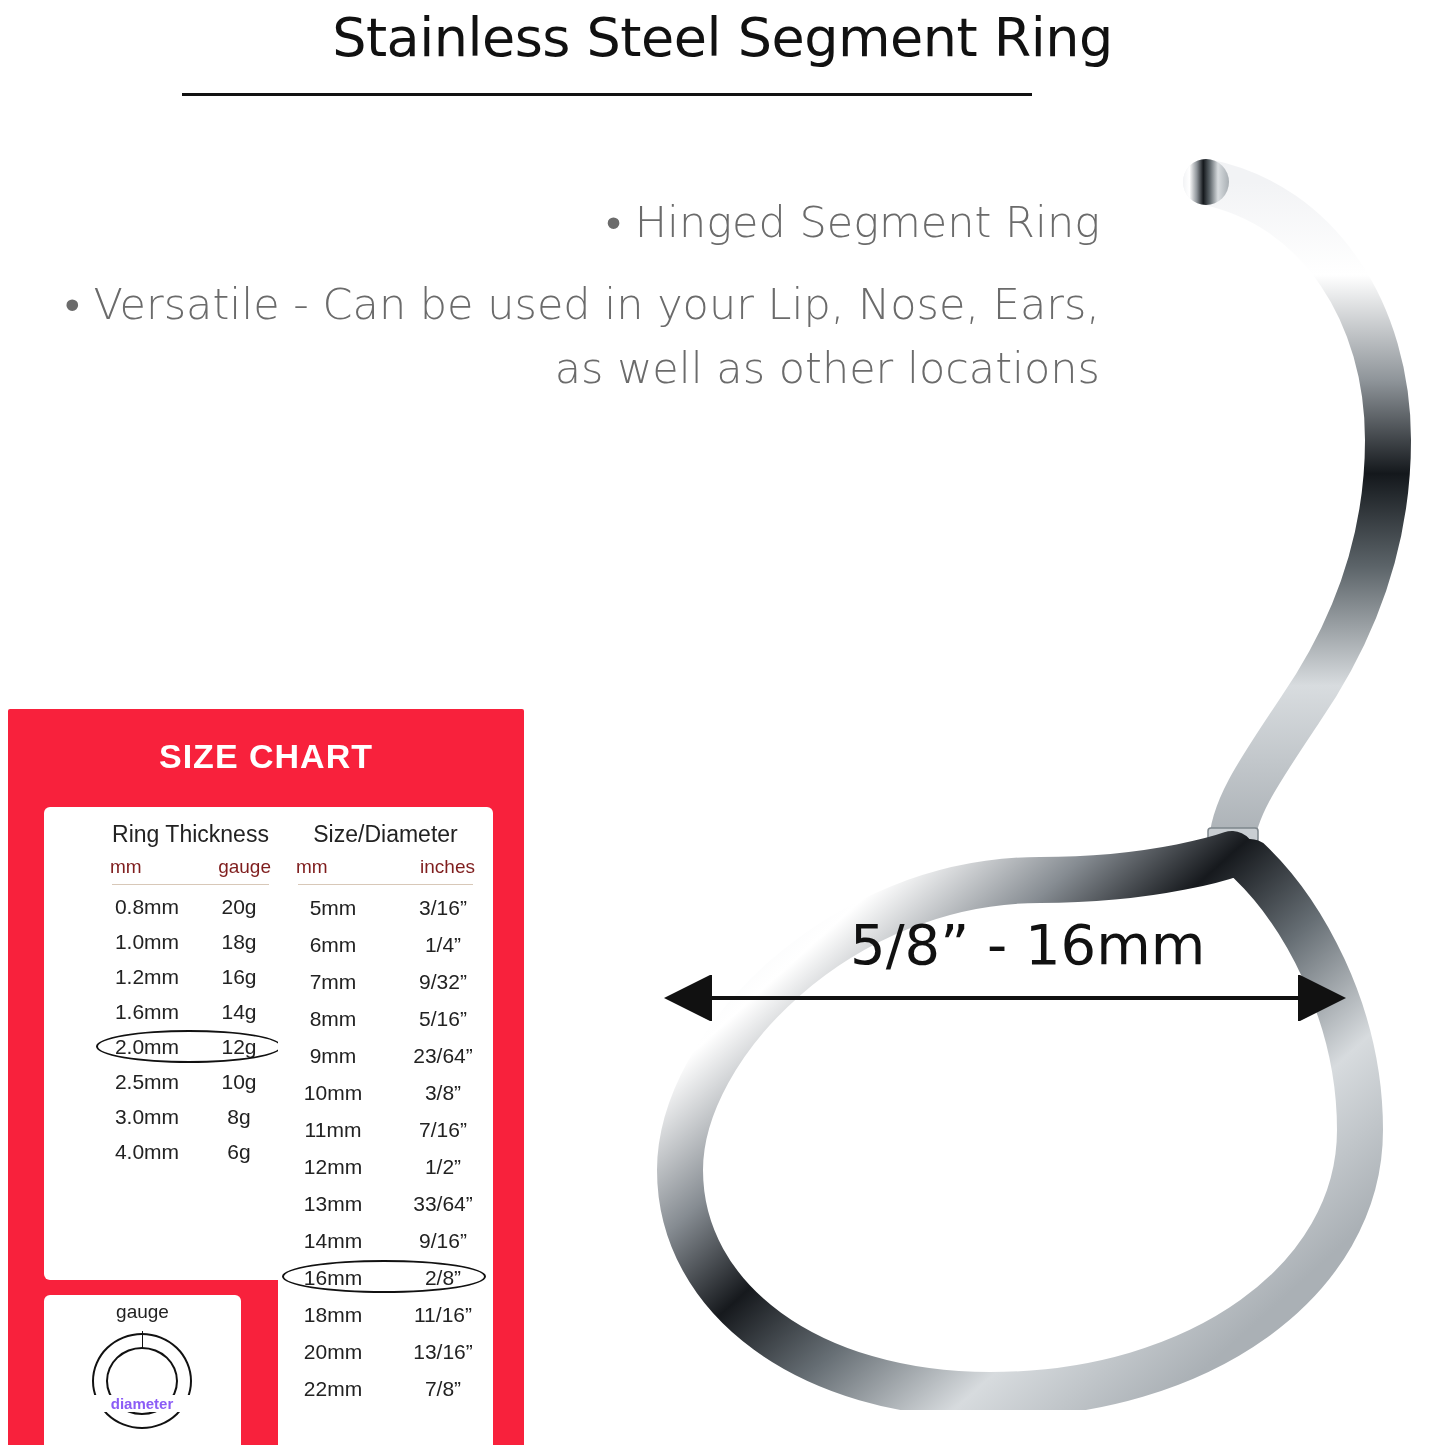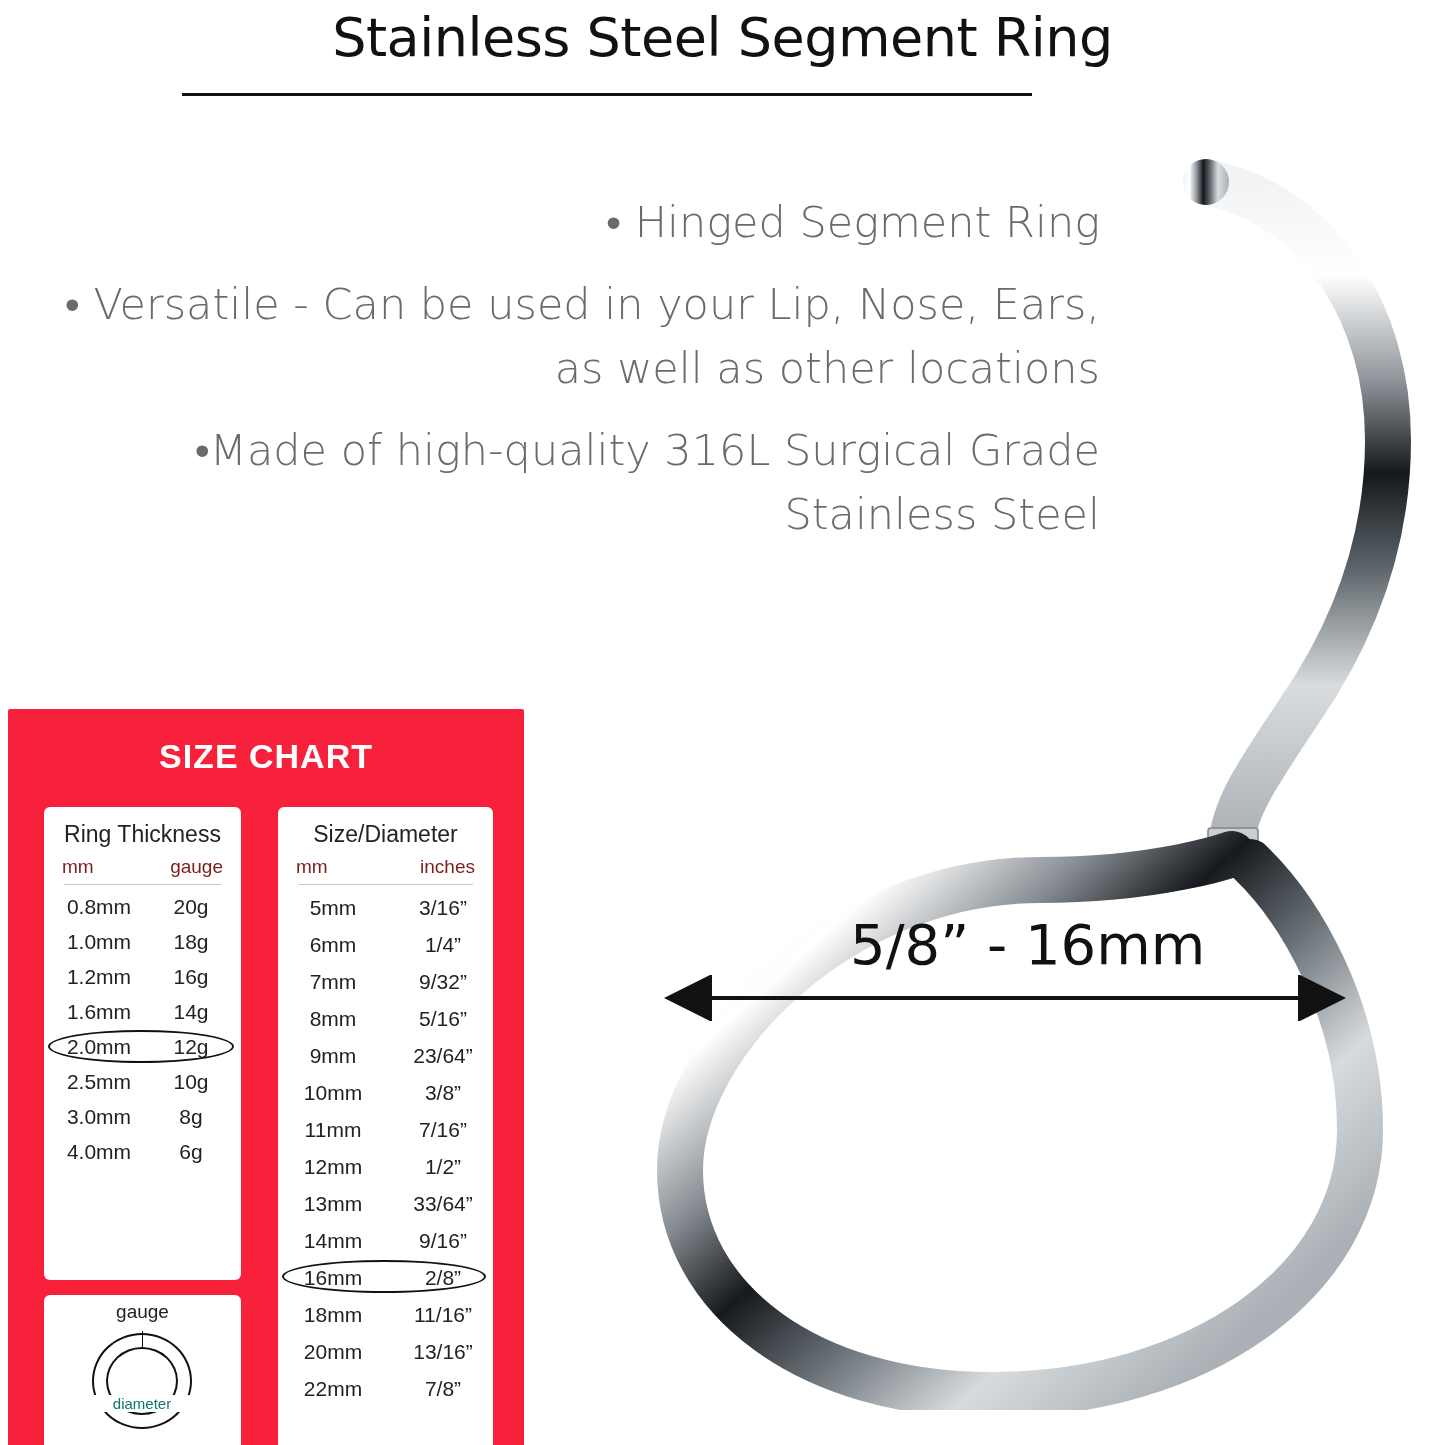--- a/index.html
+++ b/index.html
@@ -77,21 +77,21 @@
     font-family: "Liberation Sans", sans-serif;
     font-size: 34px;
     font-weight: 700;
     letter-spacing: 1px;
   }
   .card {
     position: absolute;
     background: #ffffff;
     border-radius: 6px;
   }
-  #card-thickness { left: 36px; top: 98px; width: 197px; height: 473px; }
+  #card-thickness { left: 36px; top: 98px; width: 197px; height: 473px; padding-left: 48px; }
   #card-diameter  { left: 270px; top: 98px; width: 215px; height: 655px; }
   #card-gauge     { left: 36px; top: 586px; width: 197px; height: 167px; }
 
   .card-head {
     text-align: center;
     font-family: "Liberation Sans", sans-serif;
     font-size: 23px;
     color: #222222;
     font-weight: 400;
     padding-top: 14px;
@@ -163,21 +163,22 @@
     box-sizing: border-box;
   }
   .gauge-diagram .diam-label {
     position: absolute;
     left: 46px; top: 72px;
     width: 104px;
     text-align: center;
     background: #ffffff;
     font-family: "Liberation Sans", sans-serif;
     font-size: 15px;
-    color: #0f766e;
+    color: #8b5cf6;
+    font-weight: bold;
   }
   .gauge-diagram .gauge-tick {
     position: absolute;
     left: 98px; top: 8px;
     width: 1px; height: 18px;
     background: #111111;
   }
 
   
   .measure-label {
@@ -209,21 +210,20 @@
 <body>
 
 <div id="page">
 
   <div class="title">Stainless Steel Segment Ring</div>
   <div class="title-rule"></div>
 
   <div class="bullets">
     <div class="b">• Hinged Segment Ring</div>
     <div class="b">• Versatile - Can be used in your Lip, Nose, Ears, as well as other locations</div>
-    <div class="b">•Made of high-quality 316L Surgical Grade Stainless Steel</div>
   </div>
 
   <div class="sizechart">
     <div class="sizechart-title">SIZE CHART</div>
 
     <div class="card" id="card-thickness">
       <div class="card-head">Ring Thickness</div>
       <div class="col-heads">
         <span>mm</span>
         <span>gauge</span>

